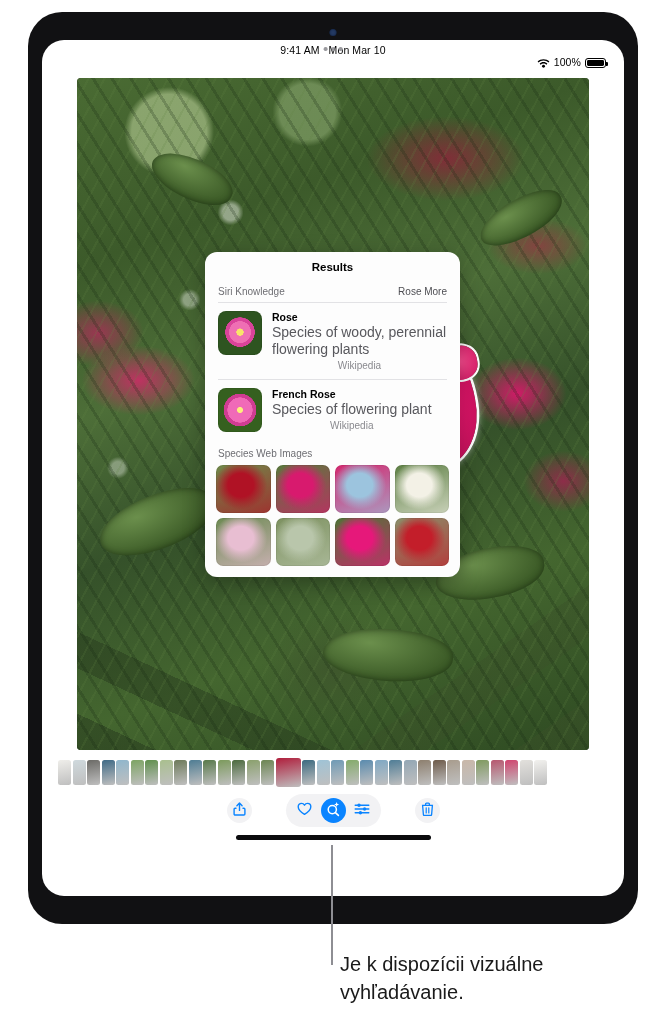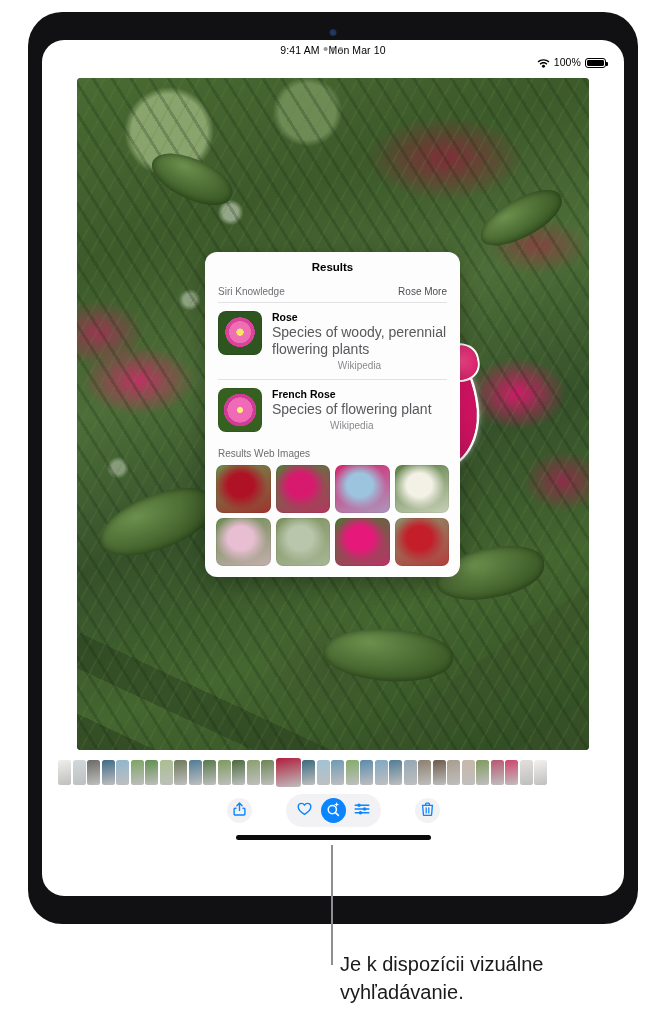--- a/index.html
+++ b/index.html
@@ -346,21 +346,21 @@
 
         <div class="result-row">
           <div class="thumb t2"></div>
           <div class="res-text">
             <div class="res-name"> French Rose</div>
             <div class="res-desc">Species of flowering plant</div>
             <div class="res-src">Wikipedia</div>
           </div>
         </div>
 
-        <div id="similar-head">Results Web Images</div>
+        <div id="similar-head">Species Web Images</div>
         <div id="similar-grid">
             <div class="web-thumb" style="background: radial-gradient(at 45% 42%, rgb(176, 18, 37) 0px, rgb(176, 18, 37) 30%, transparent 62%), linear-gradient(160deg, rgb(111, 138, 74), rgb(176, 18, 37) 140%);"></div>
             <div class="web-thumb" style="background: radial-gradient(at 45% 42%, rgb(216, 26, 110) 0px, rgb(216, 26, 110) 30%, transparent 62%), linear-gradient(160deg, rgb(88, 122, 60), rgb(216, 26, 110) 140%);"></div>
             <div class="web-thumb" style="background: radial-gradient(at 45% 42%, rgb(156, 196, 222) 0px, rgb(156, 196, 222) 30%, transparent 62%), linear-gradient(160deg, rgb(212, 39, 110), rgb(156, 196, 222) 140%);"></div>
             <div class="web-thumb" style="background: radial-gradient(at 45% 42%, rgb(243, 241, 230) 0px, rgb(243, 241, 230) 30%, transparent 62%), linear-gradient(160deg, rgb(93, 127, 68), rgb(243, 241, 230) 140%);"></div>
             <div class="web-thumb" style="background: radial-gradient(at 45% 42%, rgb(232, 190, 210) 0px, rgb(232, 190, 210) 30%, transparent 62%), linear-gradient(160deg, rgb(108, 138, 82), rgb(232, 190, 210) 140%);"></div>
             <div class="web-thumb" style="background: radial-gradient(at 45% 42%, rgb(185, 198, 171) 0px, rgb(185, 198, 171) 30%, transparent 62%), linear-gradient(160deg, rgb(125, 145, 96), rgb(185, 198, 171) 140%);"></div>
             <div class="web-thumb" style="background: radial-gradient(at 45% 42%, rgb(230, 24, 122) 0px, rgb(230, 24, 122) 30%, transparent 62%), linear-gradient(160deg, rgb(79, 115, 54), rgb(230, 24, 122) 140%);"></div>
             <div class="web-thumb" style="background: radial-gradient(at 45% 42%, rgb(195, 30, 42) 0px, rgb(195, 30, 42) 30%, transparent 62%), linear-gradient(160deg, rgb(138, 143, 106), rgb(195, 30, 42) 140%);"></div>
           </div>

